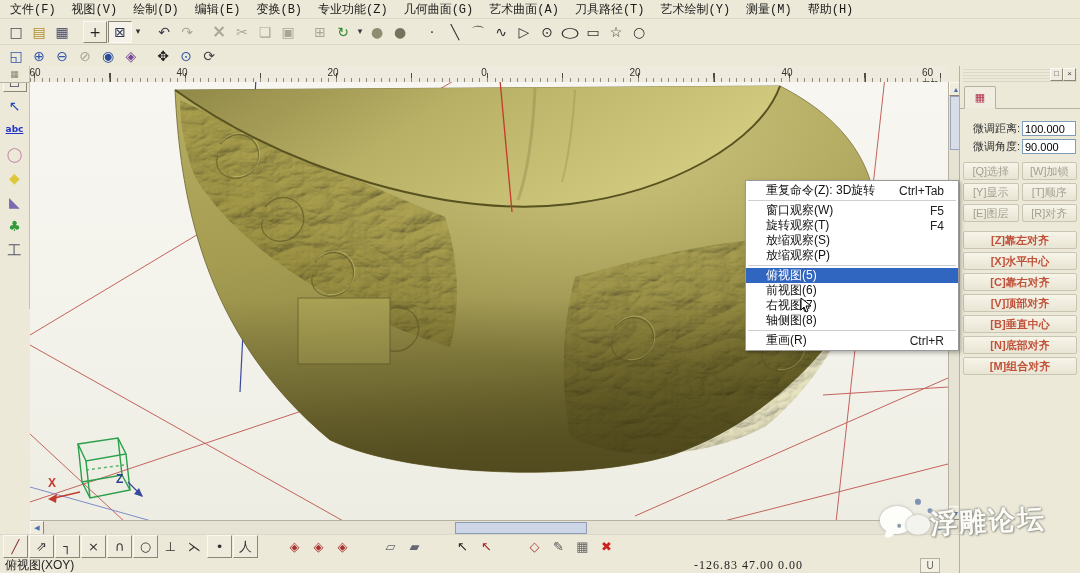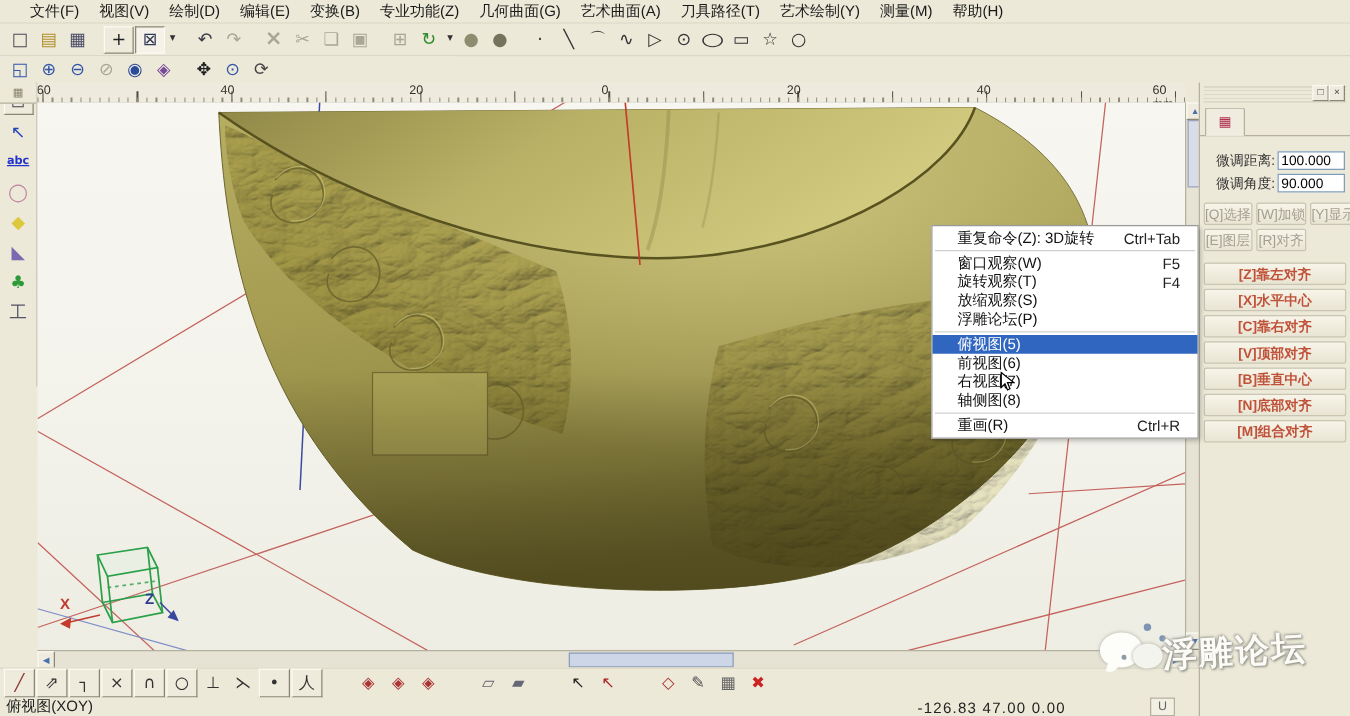--- a/index.html
+++ b/index.html
@@ -1,21 +1,21 @@
 <!DOCTYPE html>
 <html><head>
 <meta charset="utf-8">
 <style>
   html,body{margin:0;padding:0;}
   body{width:1080px;height:573px;position:relative;overflow:hidden;
        background:#ece9d8;font-family:"Liberation Sans","DejaVu Sans",sans-serif;
        -webkit-font-smoothing:antialiased;}
   
   .menubar{position:absolute;top:0;left:0;right:0;height:18px;display:flex;align-items:center;
-           font-size:12px;color:#1a1a1a;padding-left:16px;background:#ece9d8;border-bottom:1px solid #dcd8c8;}
+           font-size:12px;color:#1a1a1a;padding-left:2px;background:#ece9d8;border-bottom:1px solid #dcd8c8;font-family:Liberation Mono, monospace;}
   .menu-item{padding:1px 8px;white-space:nowrap;}
   
   .tb{position:absolute;display:flex;align-items:center;background:#ece9d8;}
   .tb1{top:19px;left:0;right:0;height:25px;border-bottom:1px solid #dcd8c8;padding-left:5px;gap:1px;}
   .tb2{top:45px;left:0;width:360px;height:21px;padding-left:5px;gap:1px;}
   .icon-btn{width:22px;height:20px;display:inline-flex;align-items:center;justify-content:center;
             font-size:14px;line-height:1;color:#333;font-family:"DejaVu Sans",sans-serif;flex:0 0 auto;}
   .tb2 .icon-btn{height:18px;}
   .raised{border:1px solid;border-color:#fbf9f1 #8a8775 #8a8775 #fbf9f1;background:#eeeadc;}
   .pressed{border:1px solid;border-color:#8a8775 #fbf9f1 #fbf9f1 #8a8775;background:#f5f3e9;}
@@ -53,40 +53,40 @@
   .vthumb{position:absolute;left:1px;top:14px;width:10px;height:52px;background:#d9dde8;border:1px solid #9aa4bb;}
   .hthumb{position:absolute;top:1px;left:425px;width:130px;height:10px;background:#ccd6e6;border:1px solid #8e9cb8;}
   .corner-box{position:absolute;top:520px;left:948px;width:12px;height:13px;background:#e6e3d4;}
   
   .bottom-tb{position:absolute;top:534px;left:0;height:23px;width:960px;background:#ece9d8;
              border-top:1px solid #dcd8c8;display:flex;align-items:center;padding-left:3px;gap:1px;}
   .bottom-tb .icon-btn{width:23px;height:21px;font-size:13px;}
   .statusbar{position:absolute;top:558px;left:0;width:960px;height:15px;background:#ece9d8;
              font-size:12px;color:#222;display:flex;align-items:center;}
   .statusbar .view-label{padding-left:5px;width:190px;}
-  .statusbar .coords{position:absolute;left:734px;letter-spacing:1px;}
+  .statusbar .coords{position:absolute;left:694px;letter-spacing:1px;font-family:Liberation Serif, serif;}
   .ubox{position:absolute;left:920px;top:0;width:18px;height:13px;border:1px solid #b5b19e;background:#f2efe3;
         font-size:10px;color:#666;display:flex;align-items:center;justify-content:center;}
   
   .rpanel{position:absolute;top:66px;right:0;width:120px;height:507px;background:#ece9d8;border-left:1px solid #b5b19e;}
   .rp-head{height:13px;position:relative;border-bottom:1px solid #d8d4c4;
            background:repeating-linear-gradient(0deg,#ece9d8 0 2px,#ddd9c8 2px 3px);margin:2px 3px 0 3px;}
   .rp-winbtn{position:absolute;top:0;width:11px;height:11px;font-size:8px;line-height:10px;text-align:center;
              background:#efecdf;border:1px solid;border-color:#fbf9f1 #8a8775 #8a8775 #fbf9f1;color:#444;}
   .rp-tab{margin:4px 0 0 4px;width:30px;height:21px;border:1px solid #b5b19e;border-bottom:1px solid #ece9d8;
           border-radius:2px 2px 0 0;display:flex;align-items:center;justify-content:center;position:relative;z-index:2;
           background:#f0ede0;}
   .rp-tab .ticon{color:#b03050;font-size:11px;}
   .rp-tabline{border-top:1px solid #b5b19e;margin-top:-1px;}
   .rp-content{padding:12px 3px 0 3px;}
   .field-row{display:flex;align-items:center;margin-bottom:3px;font-size:11px;color:#333;}
   .field-row label{width:57px;text-align:right;padding-right:2px;white-space:nowrap;}
   .field-row input{width:48px;height:13px;font-size:11px;border:1px solid #7f9db9;background:#fff;padding:0 2px;
                    font-family:"Liberation Sans","DejaVu Sans",sans-serif;}
-  .btn-grid{display:grid;grid-template-columns:1fr 1fr 1fr 1fr;gap:3px;margin-top:8px;}
+  .btn-grid{display:grid;grid-template-columns:1fr 1fr;gap:3px;margin-top:8px;}
   .p-btn{height:16px;font-size:11px;display:flex;align-items:center;justify-content:center;white-space:nowrap;
          background:linear-gradient(180deg,#f7f4e9,#e9e5d4);border:1px solid #c9c5b2;border-radius:2px;color:#a39f90;}
   .red-list{margin-top:9px;display:flex;flex-direction:column;gap:3px;}
   .p-btn.red{color:#c0523a;font-weight:bold;}
   
   .ctx{position:absolute;left:745px;top:180px;width:212px;background:#fff;border:1px solid #9a9a9a;
        box-shadow:2px 2px 4px rgba(0,0,0,.28);font-size:12px;padding:2px 0;z-index:50;color:#111;}
   .ctx-row{display:flex;justify-content:space-between;align-items:center;height:15px;padding:0 14px 0 20px;}
   .ctx-row .sc{color:#222;}
   .ctx-row.dis, .ctx-row.dis .sc{color:#a8a8a8;}
@@ -392,21 +392,21 @@
     </div>
   <div class="ctx-row">
     <span>旋转观察(T)</span>
       <span class="sc">F4</span>
     </div>
   <div class="ctx-row">
     <span>放缩观察(S)</span>
       <span class="sc"></span>
     </div>
   <div class="ctx-row">
-    <span>浮雕论坛(P)</span>
+    <span>放缩观察(P)</span>
       <span class="sc"></span>
     </div>
   <div class="ctx-sep"></div>
   <div class="ctx-row hl">
     <span>俯视图(5)</span>
       <span class="sc"></span>
     </div>
   <div class="ctx-row">
     <span>前视图(6)</span>
       <span class="sc"></span>

